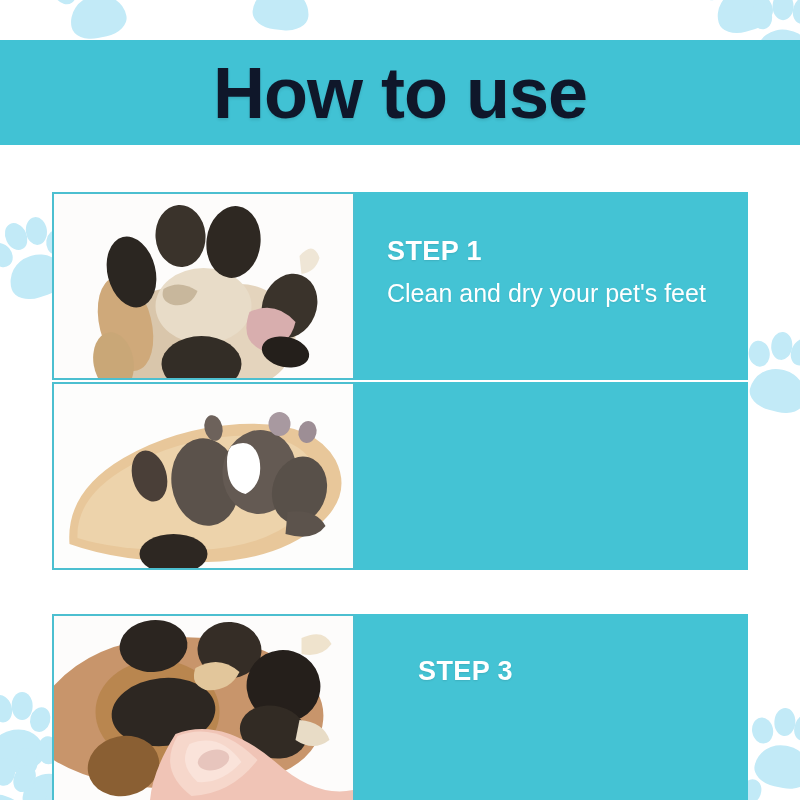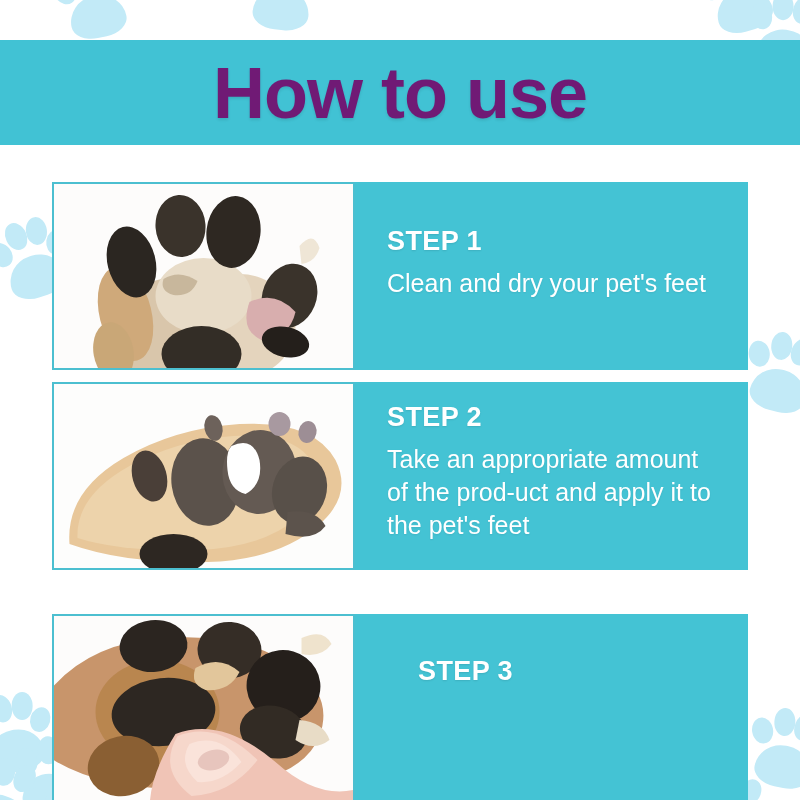--- a/index.html
+++ b/index.html
@@ -53,40 +53,40 @@
     top: 40px;
     width: 800px;
     height: 105px;
     background: #41c2d4;
     z-index: 2;
     display: flex;
     align-items: center;
     justify-content: center;
   }
   #page-title {
-    color: #701a75;
+    color: #0f172a;
     font-size: 72px;
     font-weight: bold;
     letter-spacing: -1px;
     line-height: 1;
     text-shadow: 0 2px 3px rgba(0,0,0,0.10);
     white-space: nowrap;
   }
 
   
   .step-card {
     position: absolute;
     left: 52px;
     width: 696px;
     height: 188px;
     display: flex;
     z-index: 2;
     background: #44c3d4;
   }
-  #step-card-1 { top: 182px; }
+  #step-card-1 { top: 192px; }
   #step-card-2 { top: 382px; }
   #step-card-3 { top: 614px; gap: 31px; }
 
   .step-photo {
     position: relative;
     flex: 0 0 303px;
     height: 100%;
     box-sizing: border-box;
     border: 2px solid #4cbfd0;
     background: #ffffff;
@@ -237,24 +237,20 @@
         <ellipse cx="152" cy="98" rx="34" ry="44" fill="#5b524b" transform="rotate(-8 152 98)"></ellipse>
         <ellipse cx="206" cy="88" rx="37" ry="42" fill="#645a53" transform="rotate(6 206 88)"></ellipse>
         <ellipse cx="246" cy="106" rx="27" ry="34" fill="#585049" transform="rotate(16 246 106)"></ellipse>
         <ellipse cx="160" cy="44" rx="9" ry="13" fill="#6d625b" transform="rotate(-12 160 44)"></ellipse>
         <ellipse cx="226" cy="40" rx="11" ry="12" fill="#a899a0"></ellipse>
         <ellipse cx="254" cy="48" rx="9" ry="11" fill="#9d8e95" transform="rotate(12 254 48)"></ellipse>
         <path d="M178 62 q22 -10 28 14 q4 24 -14 34 q-16 -4 -18 -24 q-2 -18 4 -24z" fill="#ffffff"></path>
         <ellipse cx="120" cy="170" rx="34" ry="20" fill="#2d2722"></ellipse>
         <path d="M234 128 q28 -4 38 14 q-12 16 -40 8z" fill="#5c534c"></path>
       </svg>
-    </div>
-    <div class="step-text">
-      <div class="step-heading">STEP 2</div>
-      <div class="step-body">Take an appropriate amount of the prod-uct and apply it to the pet's feet</div>
     </div>
   </div>
 
   <div class="step-card" id="step-card-3">
     <div class="step-photo">
       <svg viewBox="0 0 300 184" preserveAspectRatio="xMidYMid slice">
         <rect x="0" y="0" width="300" height="184" fill="#fdfcfb"></rect>
         <path d="M0 70 q40 -44 110 -48 q86 -6 134 32 q36 28 22 66 q-18 46 -110 52 q-100 6 -156 -28z" fill="#c8956b"></path>
         <ellipse cx="104" cy="96" rx="62" ry="52" fill="#b9864f"></ellipse>
         <ellipse cx="100" cy="30" rx="34" ry="26" fill="#2b2520" transform="rotate(-6 100 30)"></ellipse>

